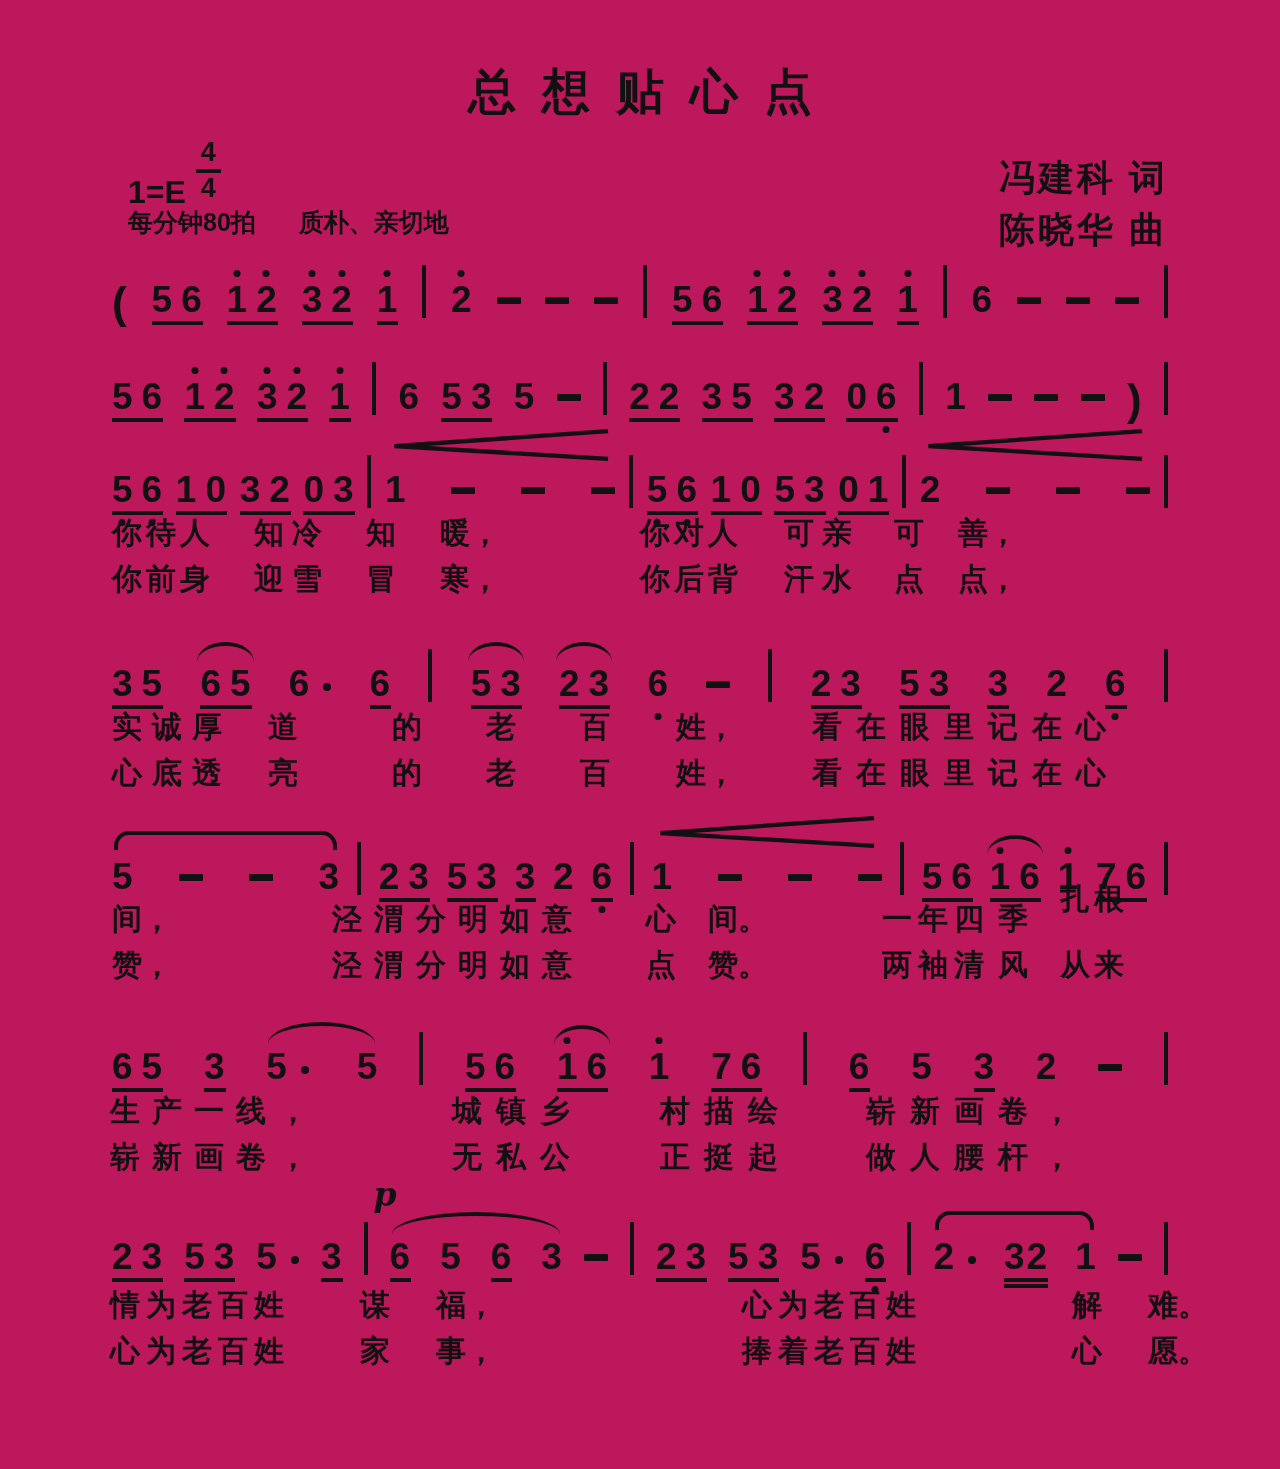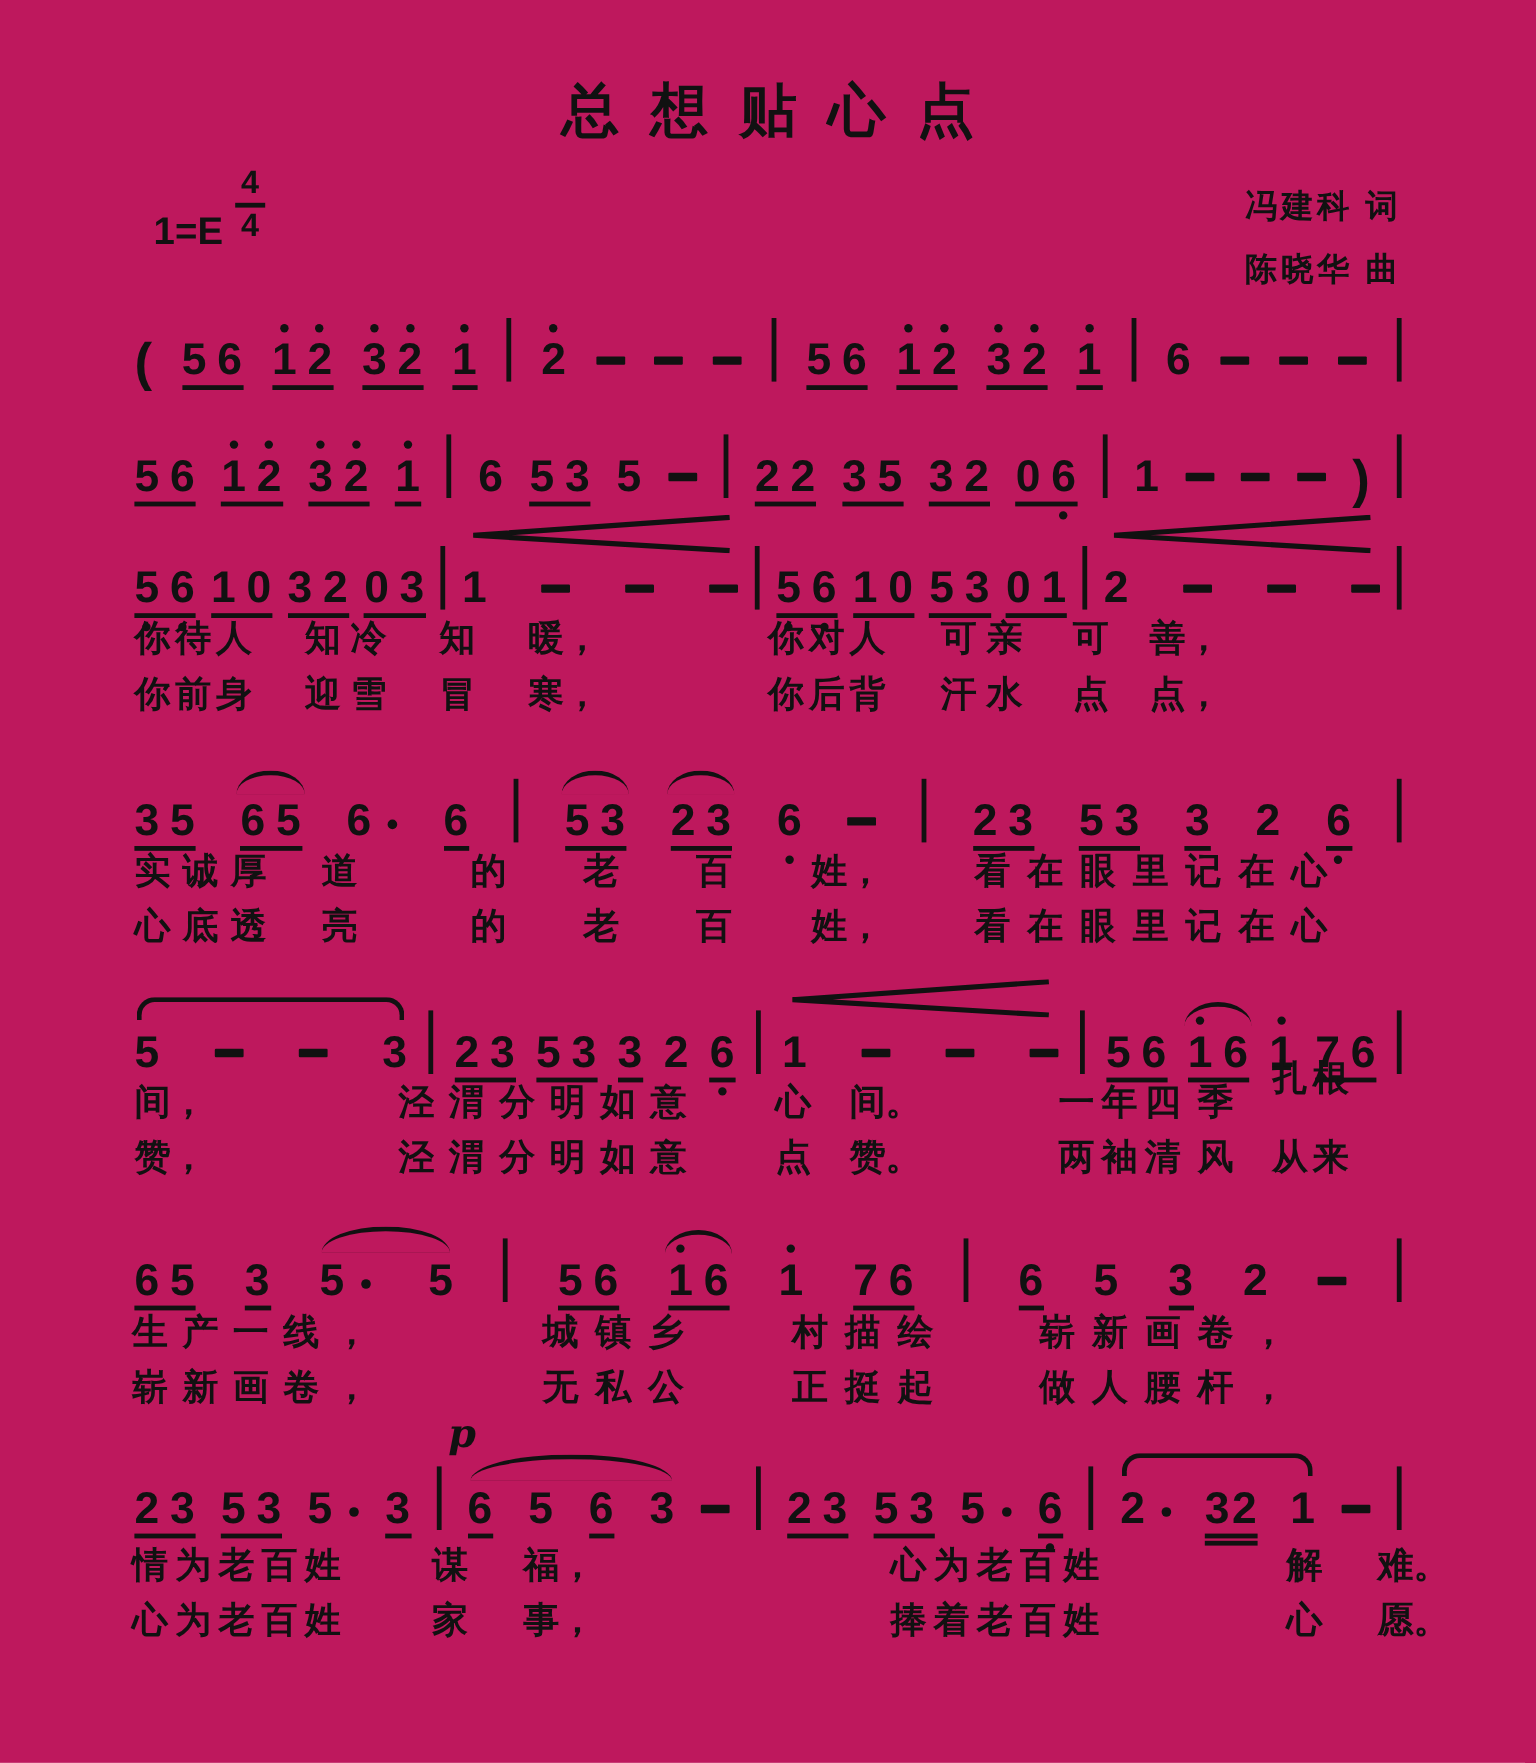--- a/index.html
+++ b/index.html
@@ -11,21 +11,21 @@
   .title{position:absolute;top:60px;left:0;width:100%;text-align:center;
          font-size:48px;font-weight:bold;letter-spacing:26px;text-indent:26px;}
   .keysig{position:absolute;left:128px;top:146px;display:flex;align-items:flex-end;gap:10px;
           font-size:32px;font-weight:bold;}
   .keysig .frac{display:flex;flex-direction:column;align-items:center;
                 font-size:27px;line-height:1.1;transform:translateY(-8px);}
   .keysig .frac .num{border-bottom:4px solid #111;padding:0 5px 1px;}
   .keysig .frac .den{padding-top:1px;}
   .tempoline{position:absolute;left:128px;top:206px;font-size:25px;font-weight:bold;}
   .tempoline .expr{margin-left:36px;}
-  .credit{position:absolute;right:112px;font-size:27px;font-weight:bold;letter-spacing:3px;white-space:nowrap;}
+  .credit{position:absolute;right:112px;font-size:36px;font-weight:bold;letter-spacing:3px;white-space:nowrap;}
   .credit.by-lyricist{top:154px;}
   .credit.by-composer{top:206px;}
 
   
   .system{position:absolute;left:112px;width:1056px;display:flex;
           justify-content:space-between;align-items:flex-end;height:53px;}
   .g{position:relative;display:flex;align-items:flex-end;gap:9px;}
   .g.tight{gap:2px;}
   .note{position:relative;font-size:37px;font-weight:bold;line-height:1;}
   .note.hi::before{content:"";position:absolute;top:-11px;left:50%;transform:translateX(-50%);
@@ -60,20 +60,24 @@
   <div class="title">总想贴心点</div>
 
   <div class="keysig">
     <span>1=E</span>
     <span class="frac">
       <span class="num">4</span>
       <span class="den">4</span>
     </span>
   </div>
 
+  <div class="tempoline">
+    <span>每分钟80拍</span>
+    <span class="expr">质朴、亲切地</span>
+  </div>
 
   <div class="credit by-lyricist">冯建科 词</div>
   <div class="credit by-composer">陈晓华 曲</div>
 
   <div id="score">
       <div class="system" style="top: 265px;">
         <span class="par">(</span>
         <span class="g">
           <span class="note">5</span>
           <span class="note">6</span>

